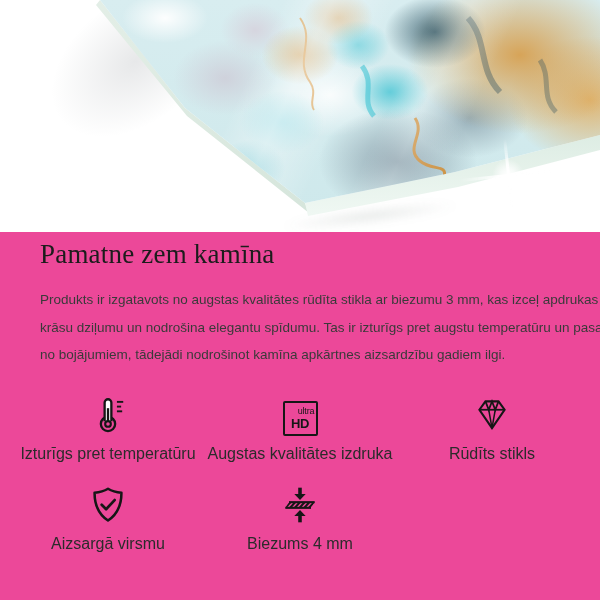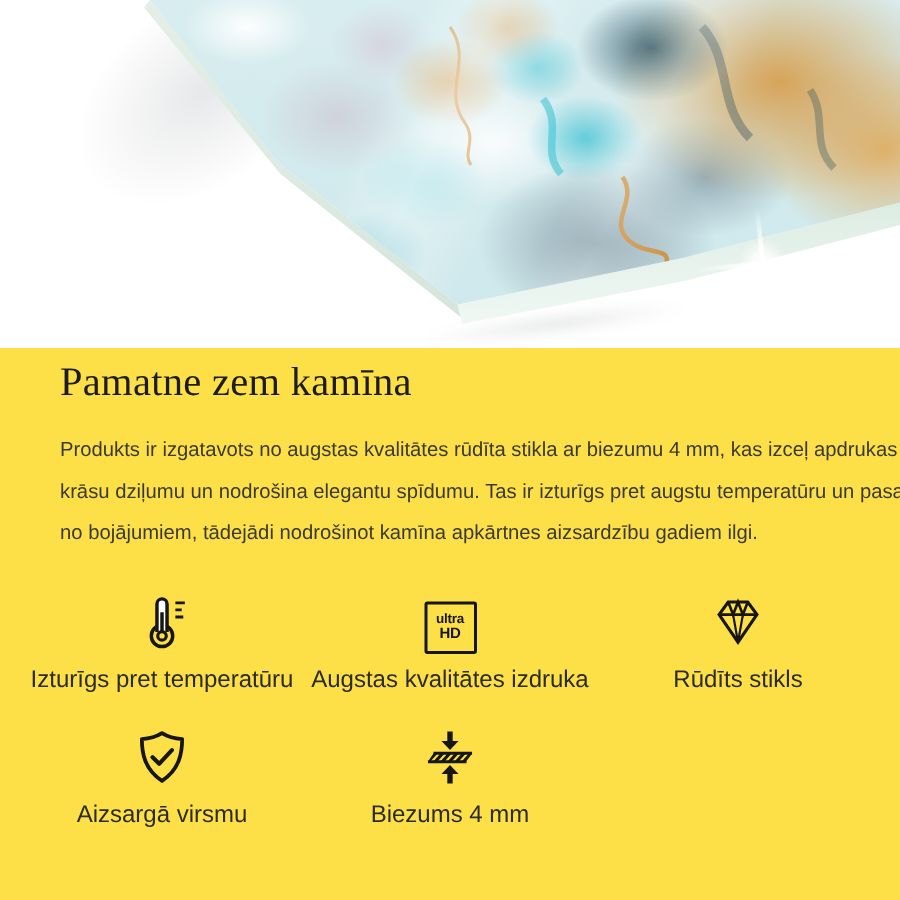--- a/index.html
+++ b/index.html
@@ -1,16 +1,16 @@
 <!DOCTYPE html>
 <html><head>
 <meta charset="utf-8">
 <style>
   html,body{margin:0;padding:0;background:#fff;}
-  .page{position:relative;width:600px;height:600px;background:#fde047;overflow:hidden;
+  .page{position:relative;width:600px;height:600px;background:#ec4899;overflow:hidden;
         font-family:"Liberation Sans",sans-serif;color:#222;}
 
   
   .hero{position:absolute;left:0;top:0;width:600px;height:232px;background:#fff;}
   .reflection{position:absolute;left:20px;top:-10px;width:240px;height:170px;
       background:radial-gradient(ellipse 55% 50% at 52% 42%,rgba(135,140,146,.20),rgba(135,140,146,0) 72%);
       transform:rotate(-38deg);}
   .corner-shadow{position:absolute;left:250px;top:206px;width:240px;height:20px;
       background:radial-gradient(ellipse 50% 50% at 50% 50%,rgba(60,80,70,.14),transparent 75%);
       filter:blur(4px);transform:rotate(-7deg);}
@@ -60,22 +60,22 @@
   .desc{margin:17px 40px 0;font-size:13.5px;line-height:27.5px;color:#3a3a3a;}
   .desc span{display:block;white-space:nowrap;}
 
   
   .features{display:grid;grid-template-columns:repeat(3,1fr);row-gap:16px;margin:20px 12px 0;}
   .feature{text-align:center;}
   .ficon{height:47px;display:flex;align-items:flex-end;justify-content:center;}
   .flabel{margin-top:9px;font-size:16px;color:#2b2b2b;}
   .uhd-box{width:31px;height:31px;border:2.5px solid #161616;border-radius:2px;
       display:flex;flex-direction:column;align-items:center;justify-content:center;line-height:1;}
-  .uhd-top{font-size:9px;font-weight:700;letter-spacing:-.2px;color:#161616;}
-  .uhd-bottom{font-size:10px;font-weight:800;letter-spacing:-.3px;color:#161616;margin-top:1px;}
+  .uhd-top{font-size:9px;font-weight:400;letter-spacing:-.2px;color:#161616;padding-left:12px;}
+  .uhd-bottom{font-size:13px;font-weight:800;letter-spacing:-.3px;color:#161616;margin-top:1px;}
 </style>
 </head>
 <body>
 
 <div class="page">
 
   <div class="hero">
     <div class="reflection"></div>
     <div class="corner-shadow"></div>
     <div class="edge-left"></div>
@@ -97,21 +97,21 @@
     </div>
   </div>
 
   <div class="content">
 
     <h1>
       <span>Pamatne zem kamīna</span>
     </h1>
 
     <p class="desc">
-      <span>Produkts ir izgatavots no augstas kvalitātes rūdīta stikla ar biezumu 4 mm, kas izceļ apdrukas</span>
+      <span>Produkts ir izgatavots no augstas kvalitātes rūdīta stikla ar biezumu 3 mm, kas izceļ apdrukas</span>
       <span>krāsu dziļumu un nodrošina elegantu spīdumu. Tas ir izturīgs pret augstu temperatūru un pasargā</span>
       <span>no bojājumiem, tādejādi nodrošinot kamīna apkārtnes aizsardzību gadiem ilgi.</span>
     </p>
 
     <div class="features">
 
       <div class="feature">
         <div class="ficon">
           <svg width="42" height="42" viewBox="0 0 40 40">
             <g stroke="#161616" fill="none">

